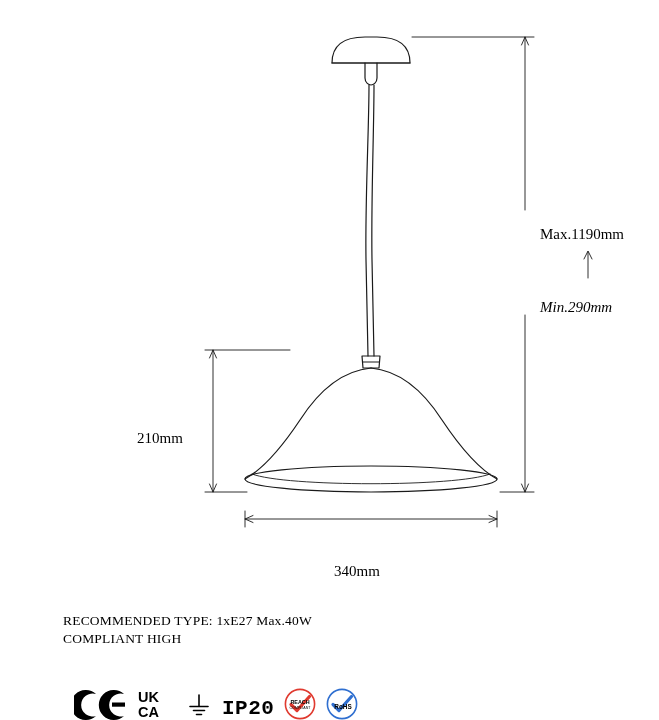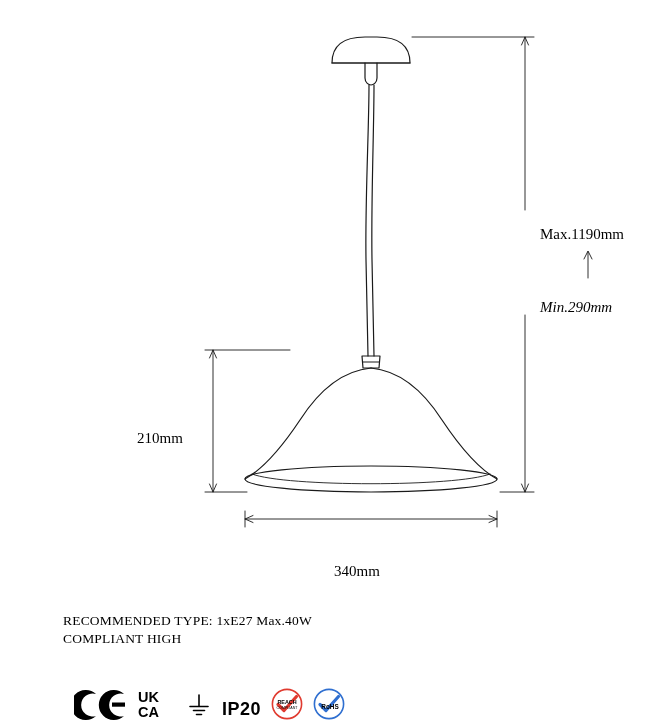--- a/index.html
+++ b/index.html
@@ -55,22 +55,22 @@
     position: absolute;
     left: 74px;
     top: 686px;
     height: 34px;
     display: flex;
     align-items: flex-end;
     gap: 10px;
   }
   .cert-bar svg { display: block; }
   .ip-text {
-    font-family: Liberation Sans, sans-serif;
-    font-size: 18px;
+    font-family: Liberation Mono, monospace;
+    font-size: 21px;
     font-weight: 700;
     letter-spacing: 0.5px;
   }
 </style>
 </head>
 <body>
 
 <div id="stage">
 
   <svg class="diagram" viewBox="0 0 659 720">

